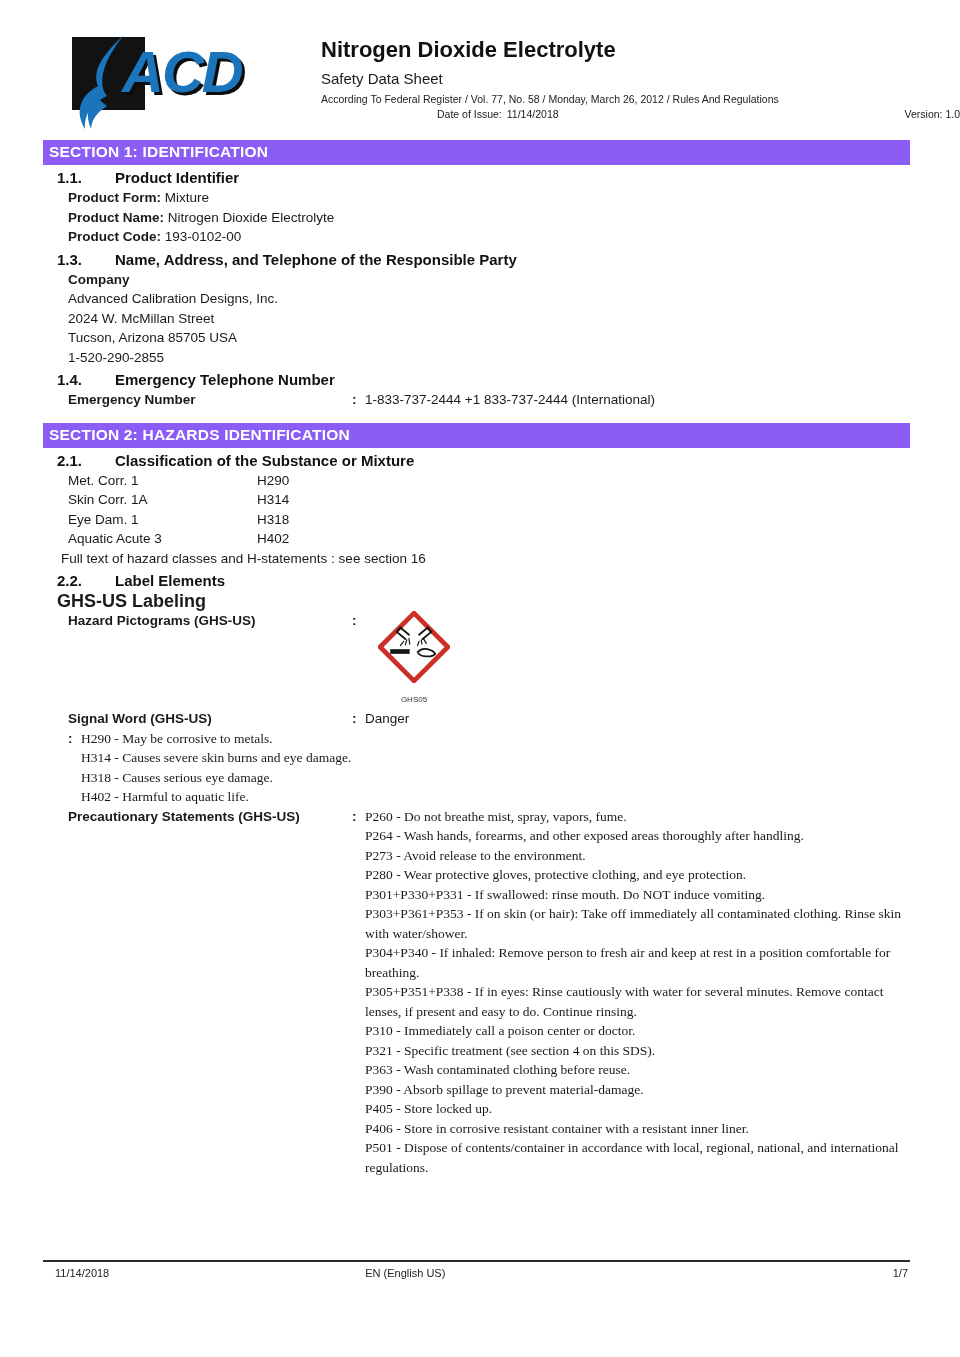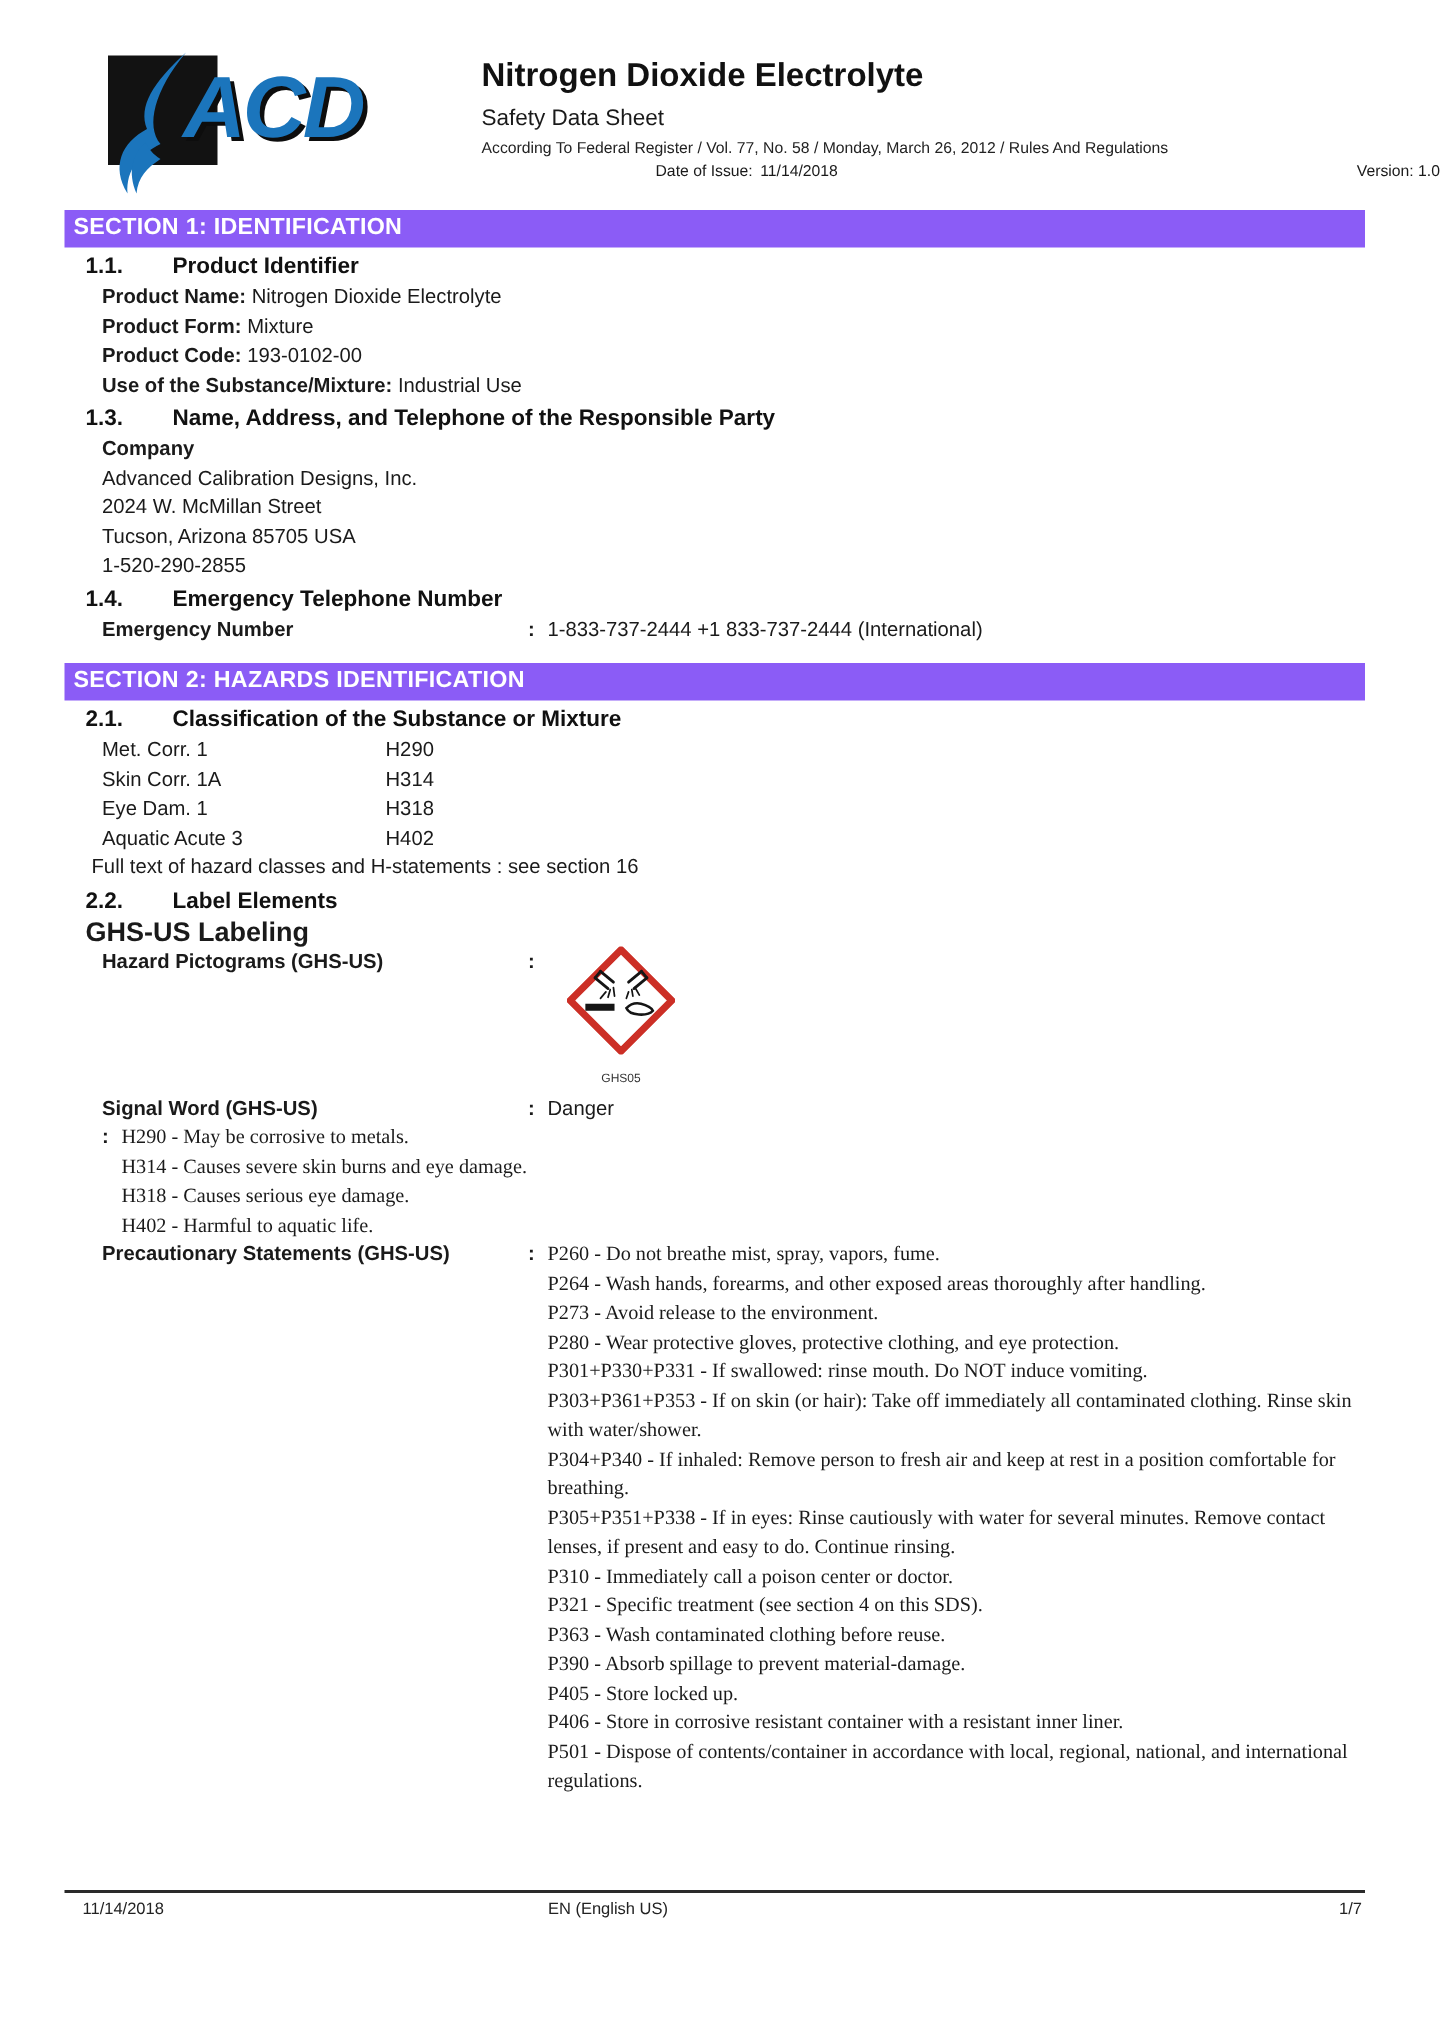--- a/index.html
+++ b/index.html
@@ -108,36 +108,32 @@
 
   <div class="content">
 
     <div class="section-bar">SECTION 1: IDENTIFICATION</div>
 
     <div class="sub-heading">
       <span class="sub-num">1.1.</span>
       <span>Product Identifier</span>
     </div>
     <div class="body-line">
+      <span class="b">Product Form:</span>
+      <span>Mixture</span>
+    </div>
+    <div class="body-line">
       <span class="b">Product Name:</span>
       <span>Nitrogen Dioxide Electrolyte</span>
-    </div>
-    <div class="body-line">
-      <span class="b">Product Form:</span>
-      <span>Mixture</span>
     </div>
     <div class="body-line">
       <span class="b">Product Code:</span>
       <span>193-0102-00</span>
     </div>
 
-    <div class="body-line">
-      <span class="b">Use of the Substance/Mixture:</span>
-      <span>Industrial Use</span>
-    </div>
 
     <div class="sub-heading">
       <span class="sub-num">1.3.</span>
       <span>Name, Address, and Telephone of the Responsible Party</span>
     </div>
     <div class="body-line b">Company</div>
     <div class="body-line">Advanced Calibration Designs, Inc.</div>
     <div class="body-line">2024 W. McMillan Street</div>
     <div class="body-line">Tucson, Arizona 85705 USA</div>
     <div class="body-line">1-520-290-2855</div>

